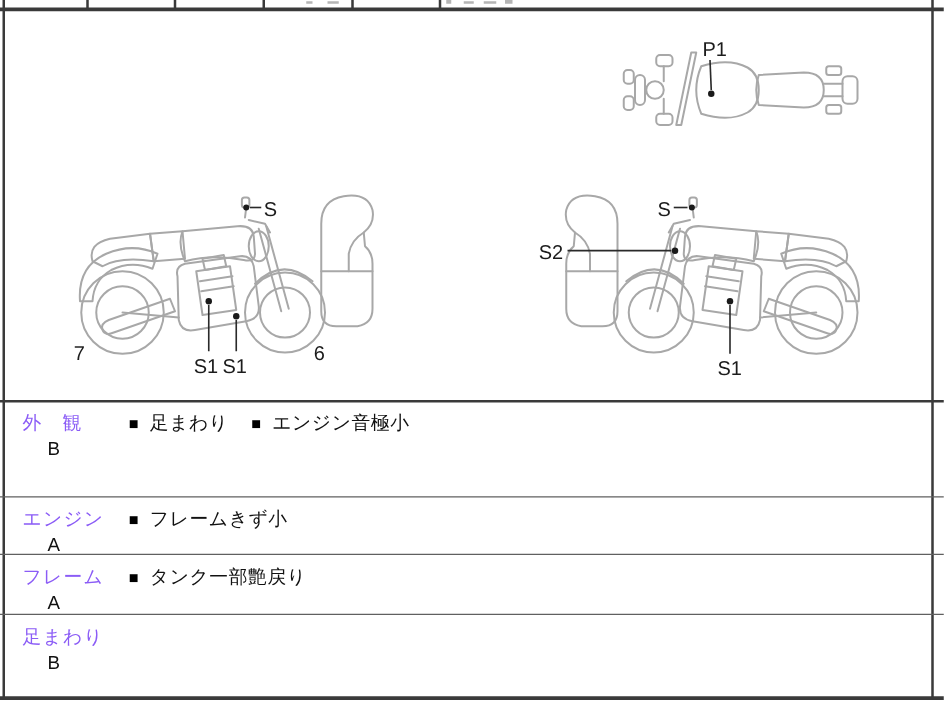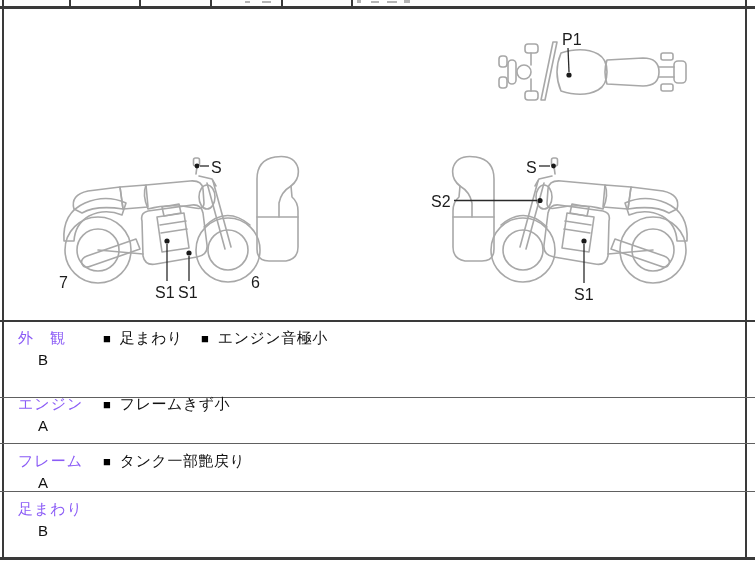--- a/index.html
+++ b/index.html
@@ -147,21 +147,21 @@
   <div class="comments">
       <span class="bullet">■</span>
       <span class="comment-text">足まわり</span>
       <span class="bullet">■</span>
       <span class="comment-text">エンジン音極小</span>
     </div>
 </div>
 
 <div class="hairline" style="left:0;top:397px;width:755px;height:1px;"></div>
 
-<div class="row" style="top:387px;height:45px;">
+<div class="row" style="top:398px;height:45px;">
   <div class="category">エンジン</div>
   <div class="grade">A</div>
   <div class="comments">
       <span class="bullet">■</span>
       <span class="comment-text">フレームきず小</span>
     </div>
 </div>
 
 <div class="hairline" style="left:0;top:443px;width:755px;height:1px;"></div>
 

